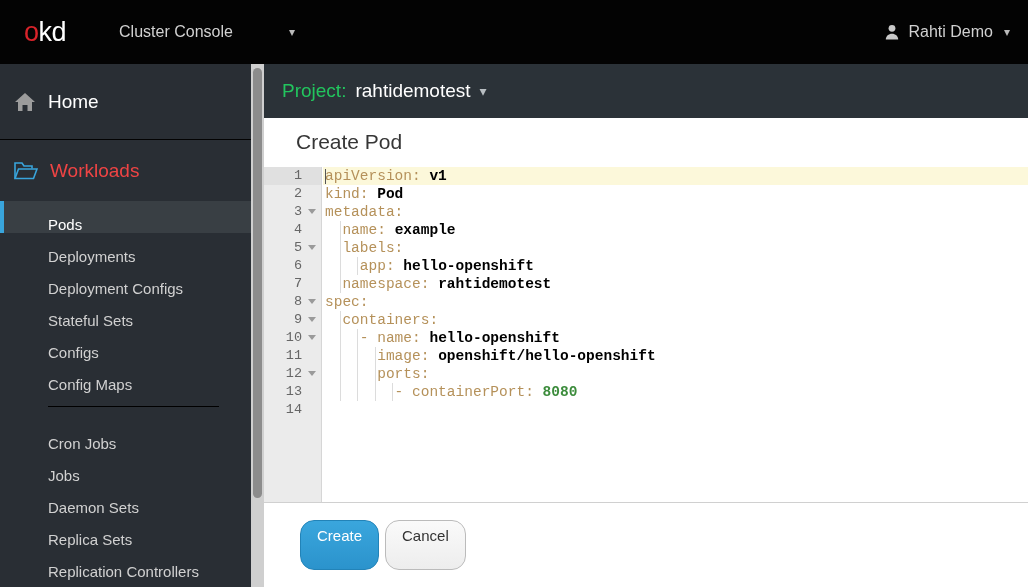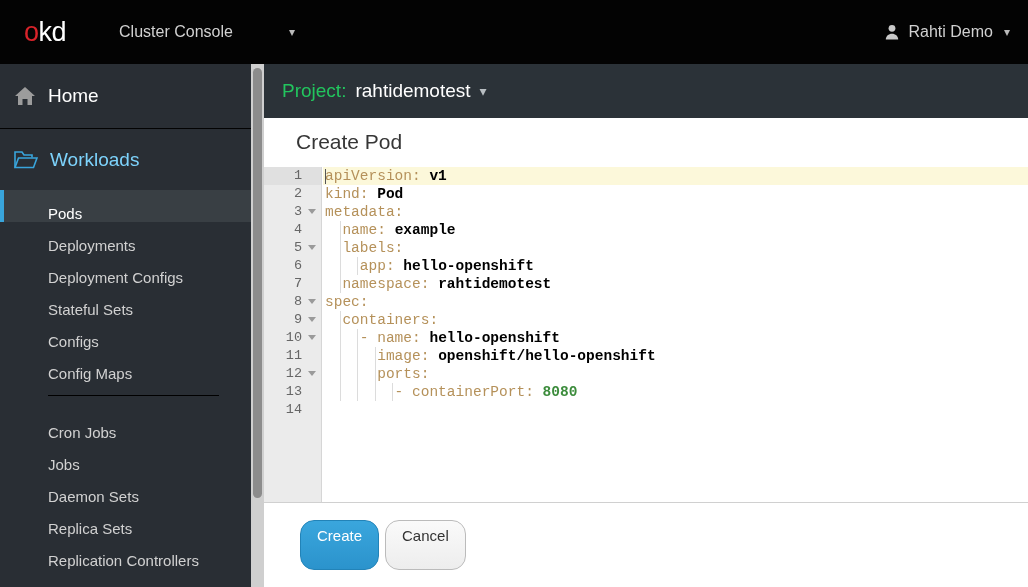--- a/index.html
+++ b/index.html
@@ -44,34 +44,34 @@
   .user-ico { width: 14px; height: 16px; display:block; }
 
   
   #sidebar {
     position: absolute; left: 0; top: 64px;
     width: 251px; height: 523px;
     background: #292e34;
     overflow: hidden;
   }
   .nav-section-home {
-    height: 65px; display: flex; align-items: center;
+    height: 76px; display: flex; align-items: center;
     padding-left: 14px;
     border-bottom: 1px solid #030303;
     background: #292e34;
     cursor: pointer;
   }
   .nav-section-home .label { color: #fff; font-size: 19px; margin-left: 12px; }
   .home-ico { width: 22px; height: 20px; display:block; }
 
   .nav-section-workloads {
     height: 61px; display: flex; align-items: center;
     padding-left: 14px; cursor: pointer;
   }
-  .nav-section-workloads .label { color: #7dd3fc; font-size: 19px; margin-left: 12px; }
+  .nav-section-workloads .label { color: #ef4444; font-size: 19px; margin-left: 12px; }
   .folder-ico { width: 24px; height: 19px; display:block; }
 
   .nav-item {
     height: 32px; display: flex; align-items: flex-end;
     padding-left: 48px;
     color: #d1d1d1; font-size: 15px;
     cursor: pointer;
     border-left: 4px solid transparent;
     padding-left: 44px;
   }

